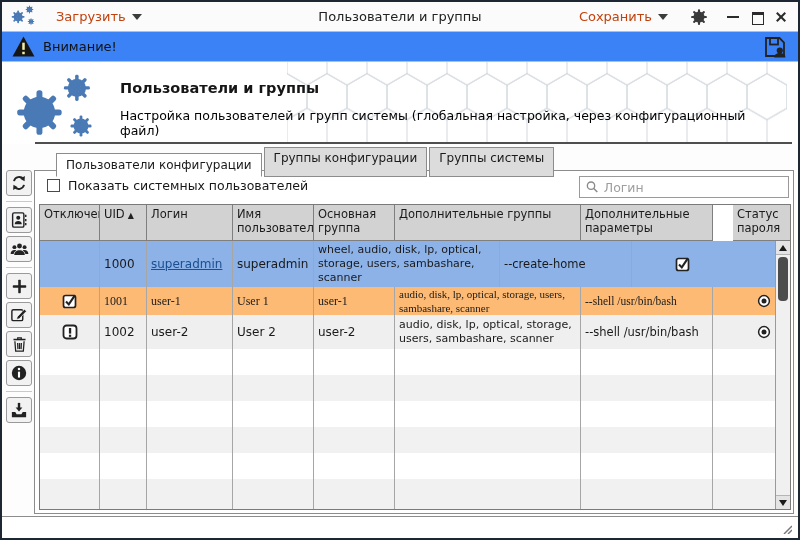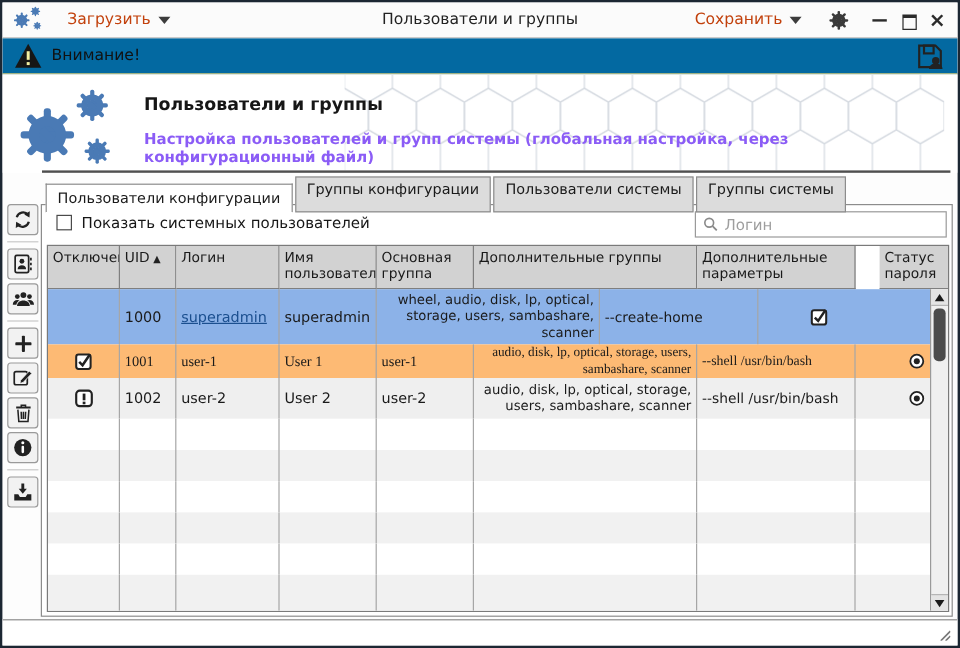--- a/index.html
+++ b/index.html
@@ -14,34 +14,34 @@
   .menu-btn { display:flex; align-items:center; gap:6px; font-size:13px; color:#c2410c; cursor:pointer; padding:3px 4px; }
   .caret-down { width:0; height:0; border-left:5px solid transparent; border-right:5px solid transparent; border-top:6px solid #3c3c3c; }
   .win-controls { display:flex; align-items:center; gap:10px; }
   .wc { width:14px; height:14px; position:relative; cursor:pointer; }
   .wc-min::after { content:""; position:absolute; left:1px; right:1px; top:6px; height:2.5px; background:#2b2b2b; }
   .wc-max::after { content:""; position:absolute; left:2px; top:2px; width:10px; height:9px; border:1.6px solid #2b2b2b; border-top-width:3px; }
   .wc-close::before,.wc-close::after { content:""; position:absolute; left:6px; top:1px; width:2.2px; height:12px; background:#2b2b2b; }
   .wc-close::before { transform:rotate(45deg);} .wc-close::after { transform:rotate(-45deg);}
 
   
-  .warnbar { position:absolute; left:0; top:30px; right:0; height:30px; background:#0369a1; border-bottom:1px solid #c8c57e; display:flex; align-items:center; padding:0 10px; }
+  .warnbar { position:absolute; left:0; top:30px; right:0; height:30px; background:#3b82f6; border-bottom:1px solid #c8c57e; display:flex; align-items:center; padding:0 10px; }
   .warn-text { font-size:13px; color:#111; margin-left:8px; }
   .warn-save { margin-left:auto; cursor:pointer; display:flex; }
 
   
   .header { position:absolute; left:0; top:60px; right:0; height:82px; background:#fff; overflow:hidden; }
   .hexes { position:absolute; left:285px; top:0; opacity:.85; }
   .app-logo { position:absolute; left:12px; top:10px; width:80px; height:66px; }
   .h-title { position:absolute; left:118px; top:18px; font-size:14.5px; font-weight:bold; color:#161616; }
-  .h-sub { position:absolute; left:118px; top:46px; font-size:12.5px; font-weight:bold; color:#8b5cf6; width:650px; }
+  .h-sub { position:absolute; left:118px; top:46px; font-size:12.5px; font-weight:normal; color:#000000; width:650px; }
   .headerline { position:absolute; left:33px; top:140px; width:757px; height:2px; background:#4f4f4f; }
 
   
-  .tabs { position:absolute; left:36px; top:145px; display:flex; align-items:flex-end; z-index:3; }
+  .tabs { position:absolute; left:54px; top:145px; display:flex; align-items:flex-end; z-index:3; }
   .tab { font-size:12px; color:#1a1a1a; padding:3px 9px 4px; border:1px solid #8c8c8c; background:#dcdcdc; margin-right:2px; height:30px; cursor:pointer; white-space:nowrap; }
   .tab.active { background:#fff; border-bottom:1px solid #fff; height:24px; padding-top:4px; }
 
   
   .contentbox { position:absolute; left:32px; top:168px; width:760px; height:344px; border:1px solid #8c8c8c; background:#fff; z-index:2; }
   .checkbox { position:absolute; left:12px; top:8px; width:13px; height:13px; border:1.5px solid #4a4a4a; background:#fff; cursor:pointer; }
   .check-label { position:absolute; left:33px; top:7px; font-size:12.5px; color:#161616;text-align:center; }
   .searchbox { position:absolute; right:4px; top:5px; width:210px; height:22px; border:1px solid #9a9a9a; background:#fff; display:flex; align-items:center; padding:0 6px; gap:5px; }
   .searchbox input { border:none; outline:none; width:100%; font-size:12.5px; font-family:"DejaVu Sans",sans-serif; color:#333; background:transparent; }
   .searchbox input::placeholder { color:#9e9e9e; }
@@ -49,21 +49,21 @@
   
   .tablewrap { position:absolute; left:4px; top:33px; width:752px; bottom:3px; border:1px solid #7a7a7a; background:#fff; display:flex; flex-direction:column; overflow:hidden; }
   .thead { display:flex; height:36px; flex:none; }
   .th { background:#d2d2d2; border-right:1px solid #7f7f7f; border-bottom:1px solid #7f7f7f; font-size:11.5px; color:#1a1a1a; padding:2px 4px; line-height:1.25; overflow:hidden; cursor:pointer; }
   .th-scroll { width:15px; flex:none; background:#d2d2d2; border-bottom:1px solid #7f7f7f; }
   .tbody { display:flex; flex:1; min-height:0; }
   .rowscol { width:735px; flex:none; display:flex; flex-direction:column; min-height:0; }
   .trow { display:flex; flex:none; cursor:pointer; }
   .td { border-right:1px solid #a6a6a6; padding:1px 4px; font-size:12px; color:#1a1a1a; display:flex; align-items:center; overflow:hidden; }
   .td.ctr { justify-content:center; }
-  .td.groups { font-size:11px; line-height:1.3;text-align:right; }
+  .td.groups { font-size:11px; line-height:1.3; }
   .td.params { font-size:11.5px; white-space:nowrap; }
   .c0{width:60px;flex:none;} .c1{width:47px;flex:none;} .c2{width:86px;flex:none;} .c3{width:81px;flex:none;}
   .c4{width:81px;flex:none;} .c5{width:186px;flex:none;} .c6{width:132px;flex:none;} .c7{width:62px;flex:none;border-right:none;margin-left:20px;}
   .r-sel { background:#8cb2e8; height:46px; }
   .r-a { background:#fdba74; height:28px;font-family:Liberation Serif, serif; }
   .r-b { background:#efefef; height:34px; }
   .r-fill-a { background:#fff; height:26px; }
   .r-fill-b { background:#f1f1f1; height:26px; }
   .r-last { flex:1; }
   .login-link { color:#1b4f8f; text-decoration:underline; cursor:pointer; }
@@ -189,21 +189,20 @@
       </g>
     </svg>
     <div class="h-title">Пользователи и группы</div>
     <div class="h-sub">Настройка пользователей и групп системы (глобальная настройка, через конфигурационный файл)</div>
   </div>
   <div class="headerline"></div>
 
   <div class="tabs">
     <div class="tab active">Пользователи конфигурации</div>
     <div class="tab">Группы конфигурации</div>
-    <div class="tab">Пользователи системы</div>
     <div class="tab">Группы системы</div>
   </div>
 
   <div class="sidebar">
     <div class="sb-tool">
       <svg width="18" height="18" viewBox="0 0 24 24">
         <g fill="none" stroke="#222" stroke-width="2.5">
           <path d="M5.3 9.5 a7.2 7.2 0 0 1 12.6 -2.8"></path>
           <path d="M18.7 14.5 a7.2 7.2 0 0 1 -12.6 2.8"></path>
         </g>

